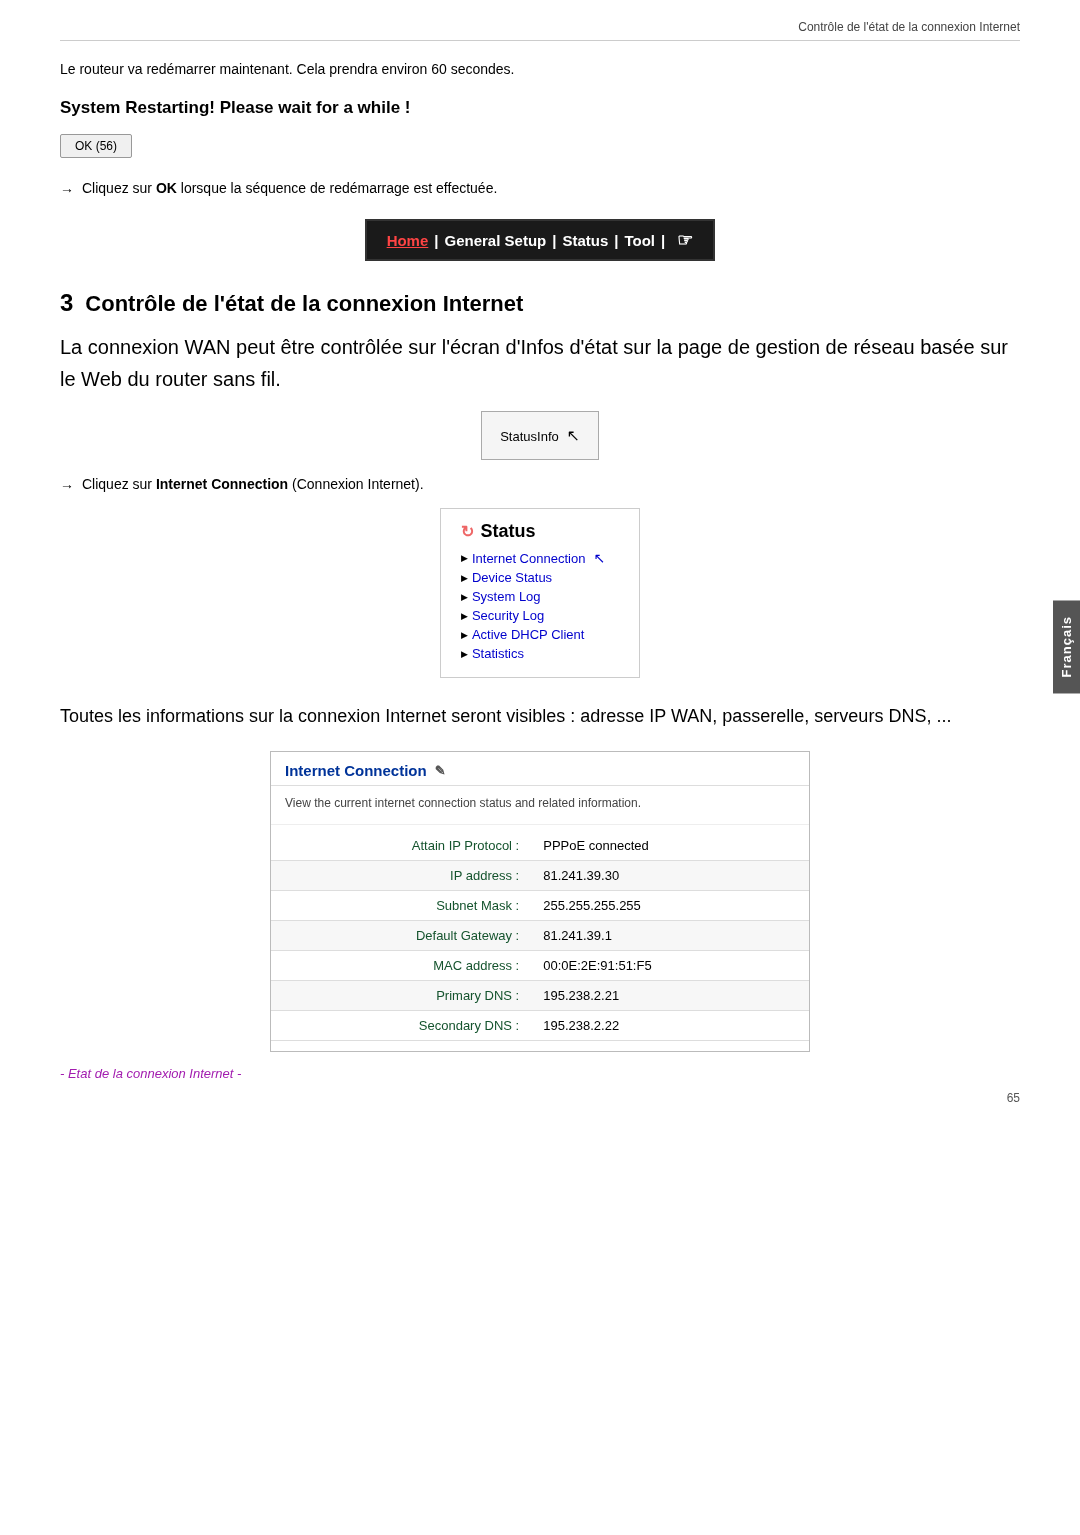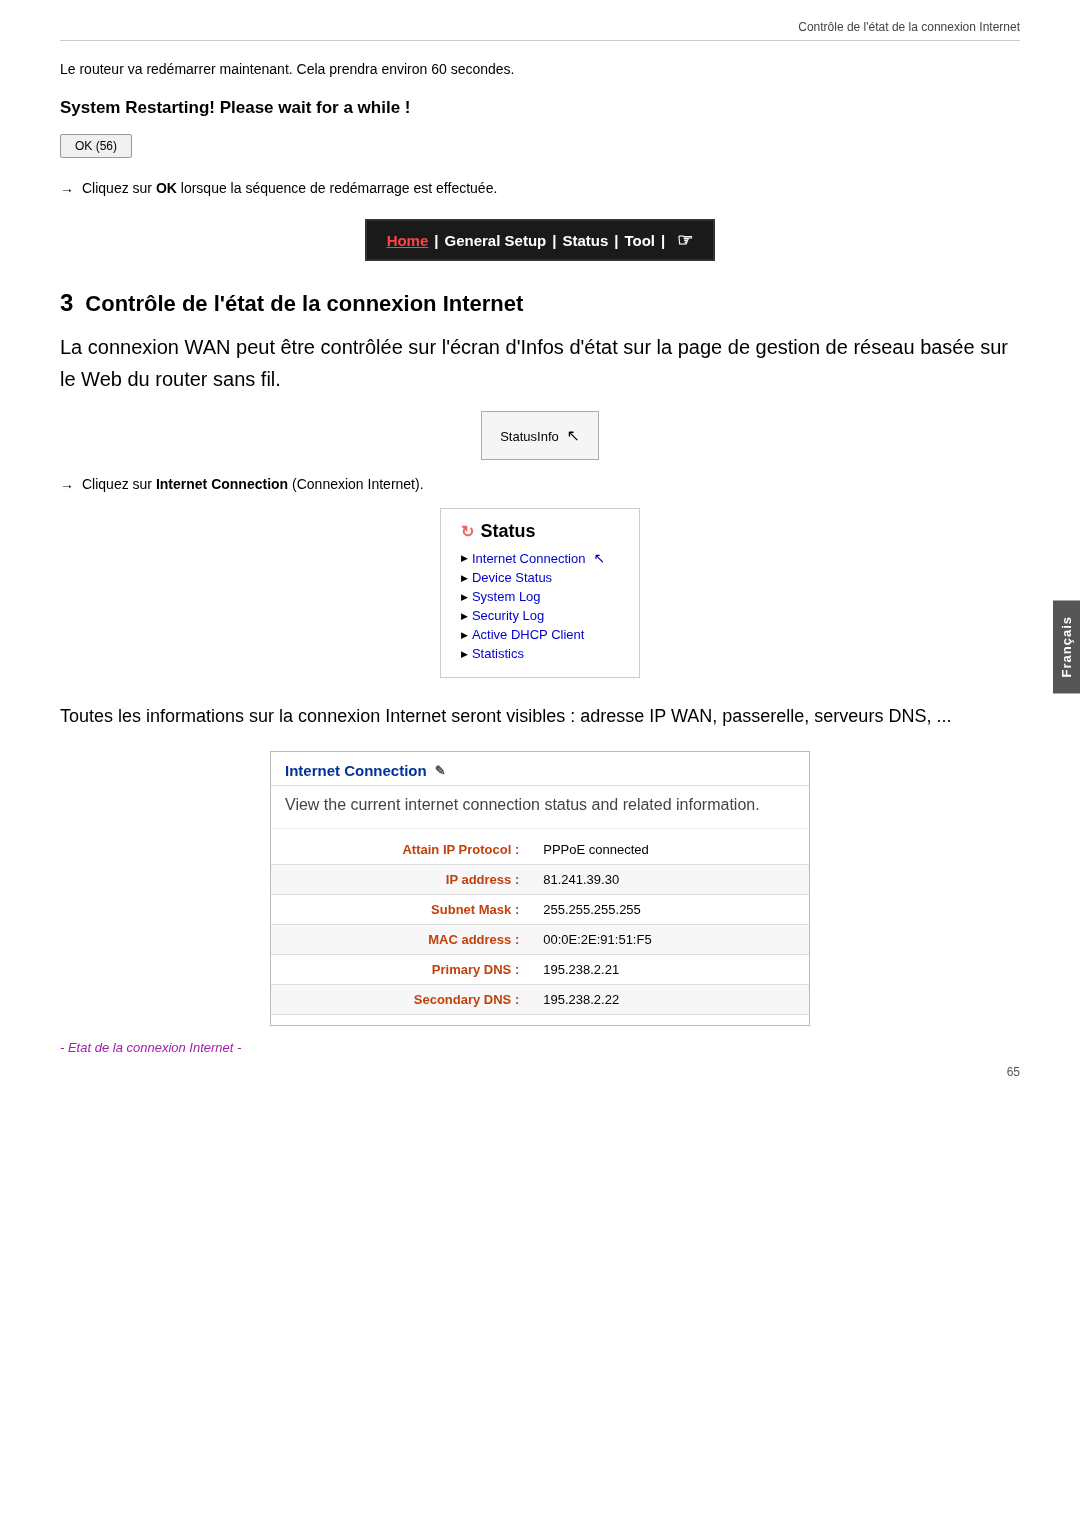--- a/index.html
+++ b/index.html
@@ -221,21 +221,21 @@
       gap: 8px;
     }
 
     .ic-header-icon {
       font-size: 13px;
       color: #555;
     }
 
     .ic-desc {
       padding: 10px 14px 14px 14px;
-      font-size: 16px;
+      font-size: 12px;
       color: #444;
       border-bottom: 1px solid #eee;
       margin-bottom: 6px;
     }
 
     .ic-table {
       width: 100%;
       border-collapse: collapse;
       font-size: 13px;
     }
@@ -247,24 +247,24 @@
     .ic-table tr:nth-child(even) {
       background: #f7f7f7;
     }
 
     .ic-table td {
       padding: 7px 14px;
       vertical-align: middle;
     }
 
     .ic-table td:first-child {
-      font-weight: bold;
+      font-weight: normal;
       text-align: right;
       width: 48%;
-      color: #c2410c;
+      color: #14532d;
       padding-right: 10px;
     }
 
     .ic-table td:last-child {
       text-align: left;
       color: #000;
     }
 
     .ic-caption {
       text-align: left;
@@ -407,20 +407,24 @@
     </tr>
           <tr>
       <td>IP address :</td>
       <td>81.241.39.30</td>
     </tr>
           <tr>
       <td>Subnet Mask :</td>
       <td>255.255.255.255</td>
     </tr>
           <tr>
+      <td>Default Gateway :</td>
+      <td>81.241.39.1</td>
+    </tr>
+          <tr>
       <td>MAC address :</td>
       <td>00:0E:2E:91:51:F5</td>
     </tr>
           <tr>
       <td>Primary DNS :</td>
       <td>195.238.2.21</td>
     </tr>
           <tr>
       <td>Secondary DNS :</td>
       <td>195.238.2.22</td>

